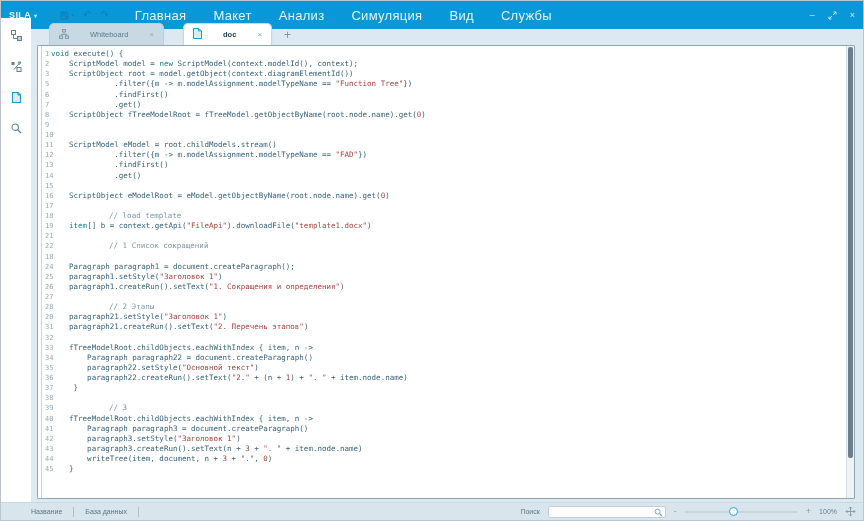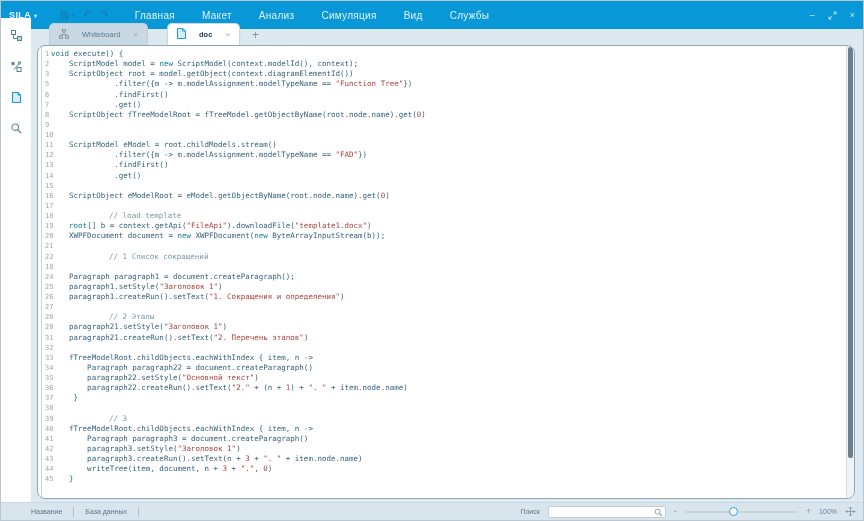--- a/index.html
+++ b/index.html
@@ -12,44 +12,44 @@
   
   .topbar{position:absolute;top:0;left:0;right:0;height:28px;background:#0898d8;
     display:flex;align-items:center;color:#eaf6fc;}
   .brand{display:flex;align-items:center;gap:3px;margin-left:8px;font-weight:bold;
     font-size:9px;letter-spacing:.4px;cursor:pointer;}
   .brand .caret{font-size:6px;color:#bfe4f5;}
   .quick{display:flex;align-items:center;gap:9px;margin-left:22px;color:#0d7fb3;}
   .quick svg{display:block;}
   .quick .glyph{font-size:10px;line-height:10px;color:#0d7fb3;}
   .quick .mini-caret{font-size:5px;color:#0d7fb3;margin-left:-6px;}
-  .menu{display:flex;align-items:center;gap:27px;margin-left:26px;font-size:10px;letter-spacing:.3px;}
+  .menu{display:flex;align-items:center;gap:27px;margin-left:26px;font-size:13px;letter-spacing:.3px;}
   .menu span{cursor:pointer;color:#e2f3fb;}
   .winctl{margin-left:auto;display:flex;align-items:center;gap:13px;margin-right:8px;color:#cfeaf7;}
   .winctl .wc{font-size:9px;line-height:9px;cursor:pointer;}
   .winctl svg{display:block;}
   
   .sidebar{position:absolute;top:17px;left:0;width:30px;bottom:18px;background:#ffffff;
     display:flex;flex-direction:column;align-items:center;padding-top:8px;gap:13px;}
   .side-btn{width:18px;height:18px;display:flex;align-items:center;justify-content:center;
     border-radius:3px;cursor:pointer;}
   .side-btn svg{display:block;}
   
   .tabbar{position:absolute;top:17px;left:30px;right:0;height:27px;display:flex;align-items:flex-end;}
-  .tab{height:22px;display:flex;align-items:center;gap:13px;padding:0 9px;font-size:7.5px;
+  .tab{height:22px;display:flex;align-items:center;gap:21px;padding:0 9px;font-size:7.5px;
     border-radius:5px 5px 0 0;cursor:pointer;margin-right:2px;}
   .tab:first-child{margin-left:18px;}
   .tab.inactive{background:#c9d9e4;color:#5c7b8e;border:1px solid #bccedb;border-bottom:none;}
   .tab.active{background:#ffffff;color:#23404f;font-weight:bold;border:1px solid #c9d7e0;border-bottom:none;
     box-shadow:0 -1px 2px rgba(120,150,170,.18);margin-left:17px;}
   .tab .close{font-size:8px;color:#93aab7;font-weight:normal;cursor:pointer;}
   .newtab{font-size:12px;color:#7a95a5;margin:0 0 4px 10px;cursor:pointer;line-height:12px;}
   
   .editor{position:absolute;top:44px;left:36px;right:8px;bottom:21px;background:#ffffff;
-    border:1px solid #92a6b2;border-radius:8px;overflow:hidden;}
+    border:1px solid #92a6b2;border-radius:1px;overflow:hidden;}
   .editor::before{content:'';position:absolute;left:3px;top:0;bottom:0;border-left:1px solid #c9d6de;}
   .code-wrap{position:absolute;top:3px;left:0;right:8px;bottom:0;overflow:hidden;}
   .code-line{height:10.13px;line-height:10.13px;white-space:pre;
     font-family:"DejaVu Sans Mono",monospace;font-size:7.5px;color:#34607a;}
   .code-line .ln{display:inline-block;width:12px;padding-left:7px;color:#93a9b5;font-size:7px;}
   .code-line .src{padding-left:1px;}
   .tk-str{color:#a8423c;}
   .tk-kw{color:#15808f;}
   .tk-com{color:#7d98a6;margin-left:40px;}
   .tk-num{color:#9c4a42;}
@@ -180,22 +180,21 @@
         <div class="code-line"><span class="ln">9</span><span class="src"></span></div>
         <div class="code-line"><span class="ln">10</span><span class="src"></span></div>
         <div class="code-line"><span class="ln">11</span><span class="src">    ScriptModel eModel = root.childModels.stream()</span></div>
         <div class="code-line"><span class="ln">12</span><span class="src">              .filter({m -&gt; m.modelAssignment.modelTypeName == <span class="tk-str">"FAD"</span>})</span></div>
         <div class="code-line"><span class="ln">13</span><span class="src">              .findFirst()</span></div>
         <div class="code-line"><span class="ln">14</span><span class="src">              .get()</span></div>
         <div class="code-line"><span class="ln">15</span><span class="src"></span></div>
         <div class="code-line"><span class="ln">16</span><span class="src">    ScriptObject eModelRoot = eModel.getObjectByName(root.node.name).get(<span class="tk-num">0</span>)</span></div>
         <div class="code-line"><span class="ln">17</span><span class="src"></span></div>
         <div class="code-line"><span class="ln">18</span><span class="src">    <span class="tk-com">// load template</span></span></div>
-        <div class="code-line"><span class="ln">19</span><span class="src">    <span class="tk-kw">root</span>[] b = context.getApi(<span class="tk-str">"FileApi"</span>).downloadFile(<span class="tk-str">"template1.docx"</span>)</span></div>
-        <div class="code-line"><span class="ln">20</span><span class="src">    XWPFDocument document = <span class="tk-kw">new</span> XWPFDocument(<span class="tk-kw">new</span> ByteArrayInputStream(b));</span></div>
+        <div class="code-line"><span class="ln">19</span><span class="src">    <span class="tk-kw">item</span>[] b = context.getApi(<span class="tk-str">"FileApi"</span>).downloadFile(<span class="tk-str">"template1.docx"</span>)</span></div>
         <div class="code-line"><span class="ln">21</span><span class="src"></span></div>
         <div class="code-line"><span class="ln">22</span><span class="src">    <span class="tk-com">// 1 Список сокращений</span></span></div>
         <div class="code-line"><span class="ln">18</span><span class="src"></span></div>
         <div class="code-line"><span class="ln">24</span><span class="src">    Paragraph paragraph1 = document.createParagraph();</span></div>
         <div class="code-line"><span class="ln">25</span><span class="src">    paragraph1.setStyle(<span class="tk-str">"Заголовок 1"</span>)</span></div>
         <div class="code-line"><span class="ln">26</span><span class="src">    paragraph1.createRun().setText(<span class="tk-str">"1. Сокращения и определения"</span>)</span></div>
         <div class="code-line"><span class="ln">27</span><span class="src"></span></div>
         <div class="code-line"><span class="ln">28</span><span class="src">    <span class="tk-com">// 2 Этапы</span></span></div>
         <div class="code-line"><span class="ln">20</span><span class="src">    paragraph21.setStyle(<span class="tk-str">"Заголовок 1"</span>)</span></div>
         <div class="code-line"><span class="ln">31</span><span class="src">    paragraph21.createRun().setText(<span class="tk-str">"2. Перечень этапов"</span>)</span></div>

